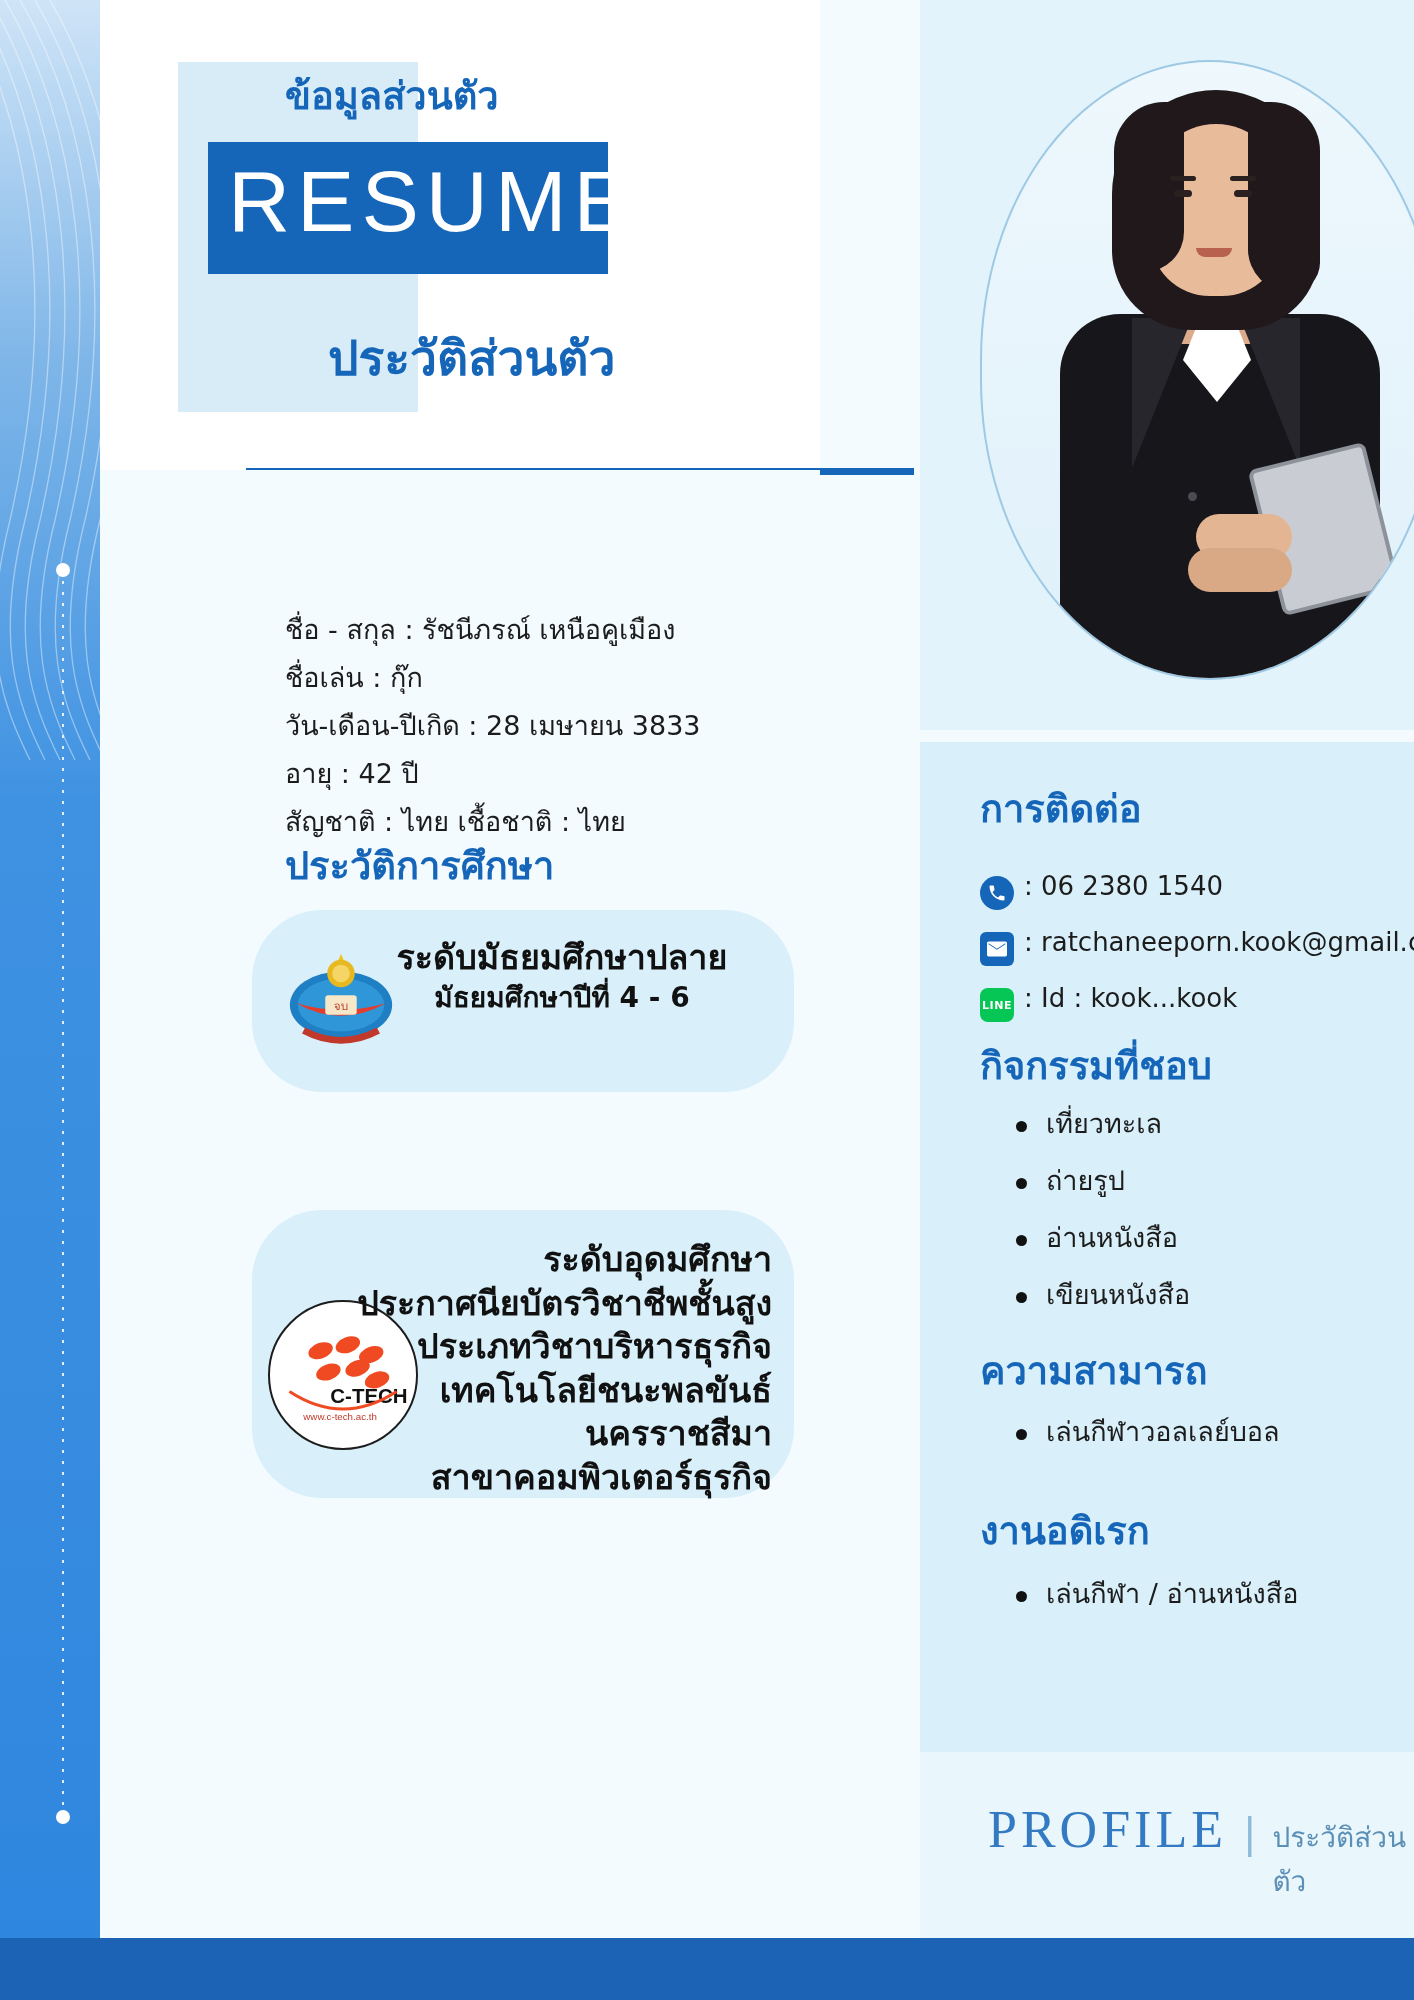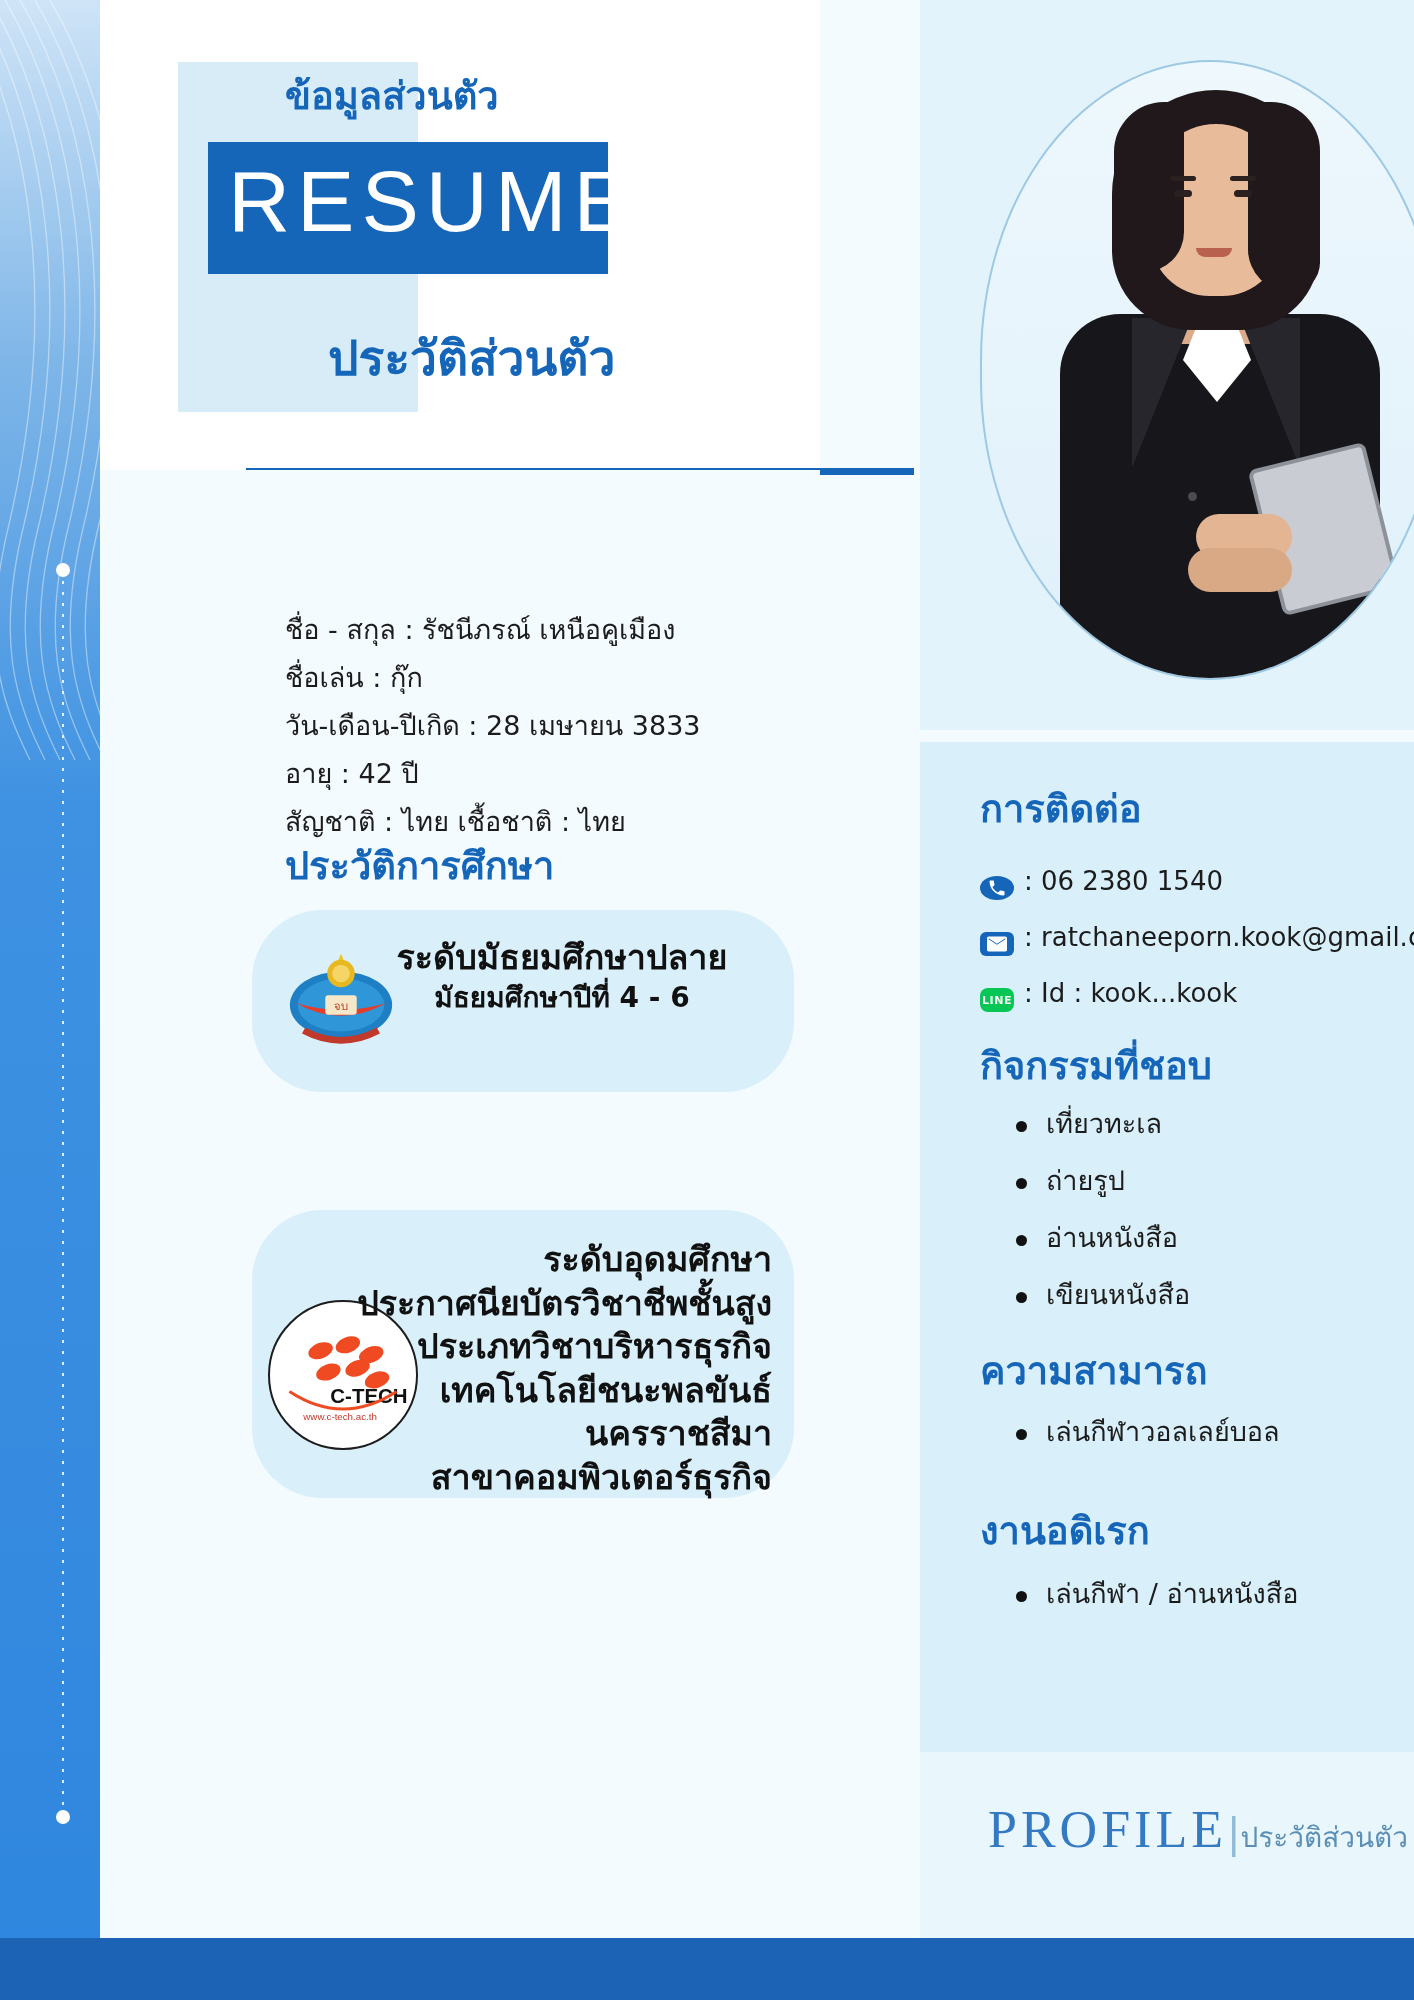--- a/index.html
+++ b/index.html
@@ -308,21 +308,21 @@
     align-items: center;
     gap: 10px;
     font-size: 26px;
     color: #1c1c1c;
     white-space: nowrap;
   }
   #contact-row-0 { top: 862px; }
   #contact-row-1 { top: 918px; }
   #contact-row-2 { top: 974px; }
 
-  .ic { width: 34px; height: 24px; flex: 0 0 34px; border-radius: 50%; display: flex; align-items: center; justify-content: center; margin-top: 14px; }
+  .ic { width: 34px; height: 34px; flex: 0 0 34px; border-radius: 50%; display: flex; align-items: center; justify-content: center; margin-top: 14px; }
   .ic.phone { background: #1565b8; }
   .ic.mail  { background: #1565b8; border-radius: 6px; }
   .ic.line  { background: #06c755; border-radius: 8px; color: #fff; font-size: 11px; font-weight: bold; letter-spacing: .5px; }
 
   .bullet-list { position: absolute; left: 908px; }
   #interests-list { top: 1110px; }
   #skills-list { top: 1418px; }
   #hobby-list { top: 1580px; }
   .bullet-list li {
     list-style: none;
@@ -341,21 +341,21 @@
     width: 11px; height: 11px;
     background: #111;
     border-radius: 50%;
   }
 
   .profile-foot {
     position: absolute;
     left: 888px; top: 1800px;
     display: flex;
     align-items: baseline;
-    gap: 0;
+    gap: 16px;
   }
   .profile-word {
     font-family: "Liberation Serif", serif;
     font-size: 52px;
     letter-spacing: 4px;
     color: #1565b8;
     opacity: .85;
   }
   .profile-div { font-size: 40px; color: #8fb9d8; }
   .profile-thai { font-size: 28px; color: #5b8fb5; }

